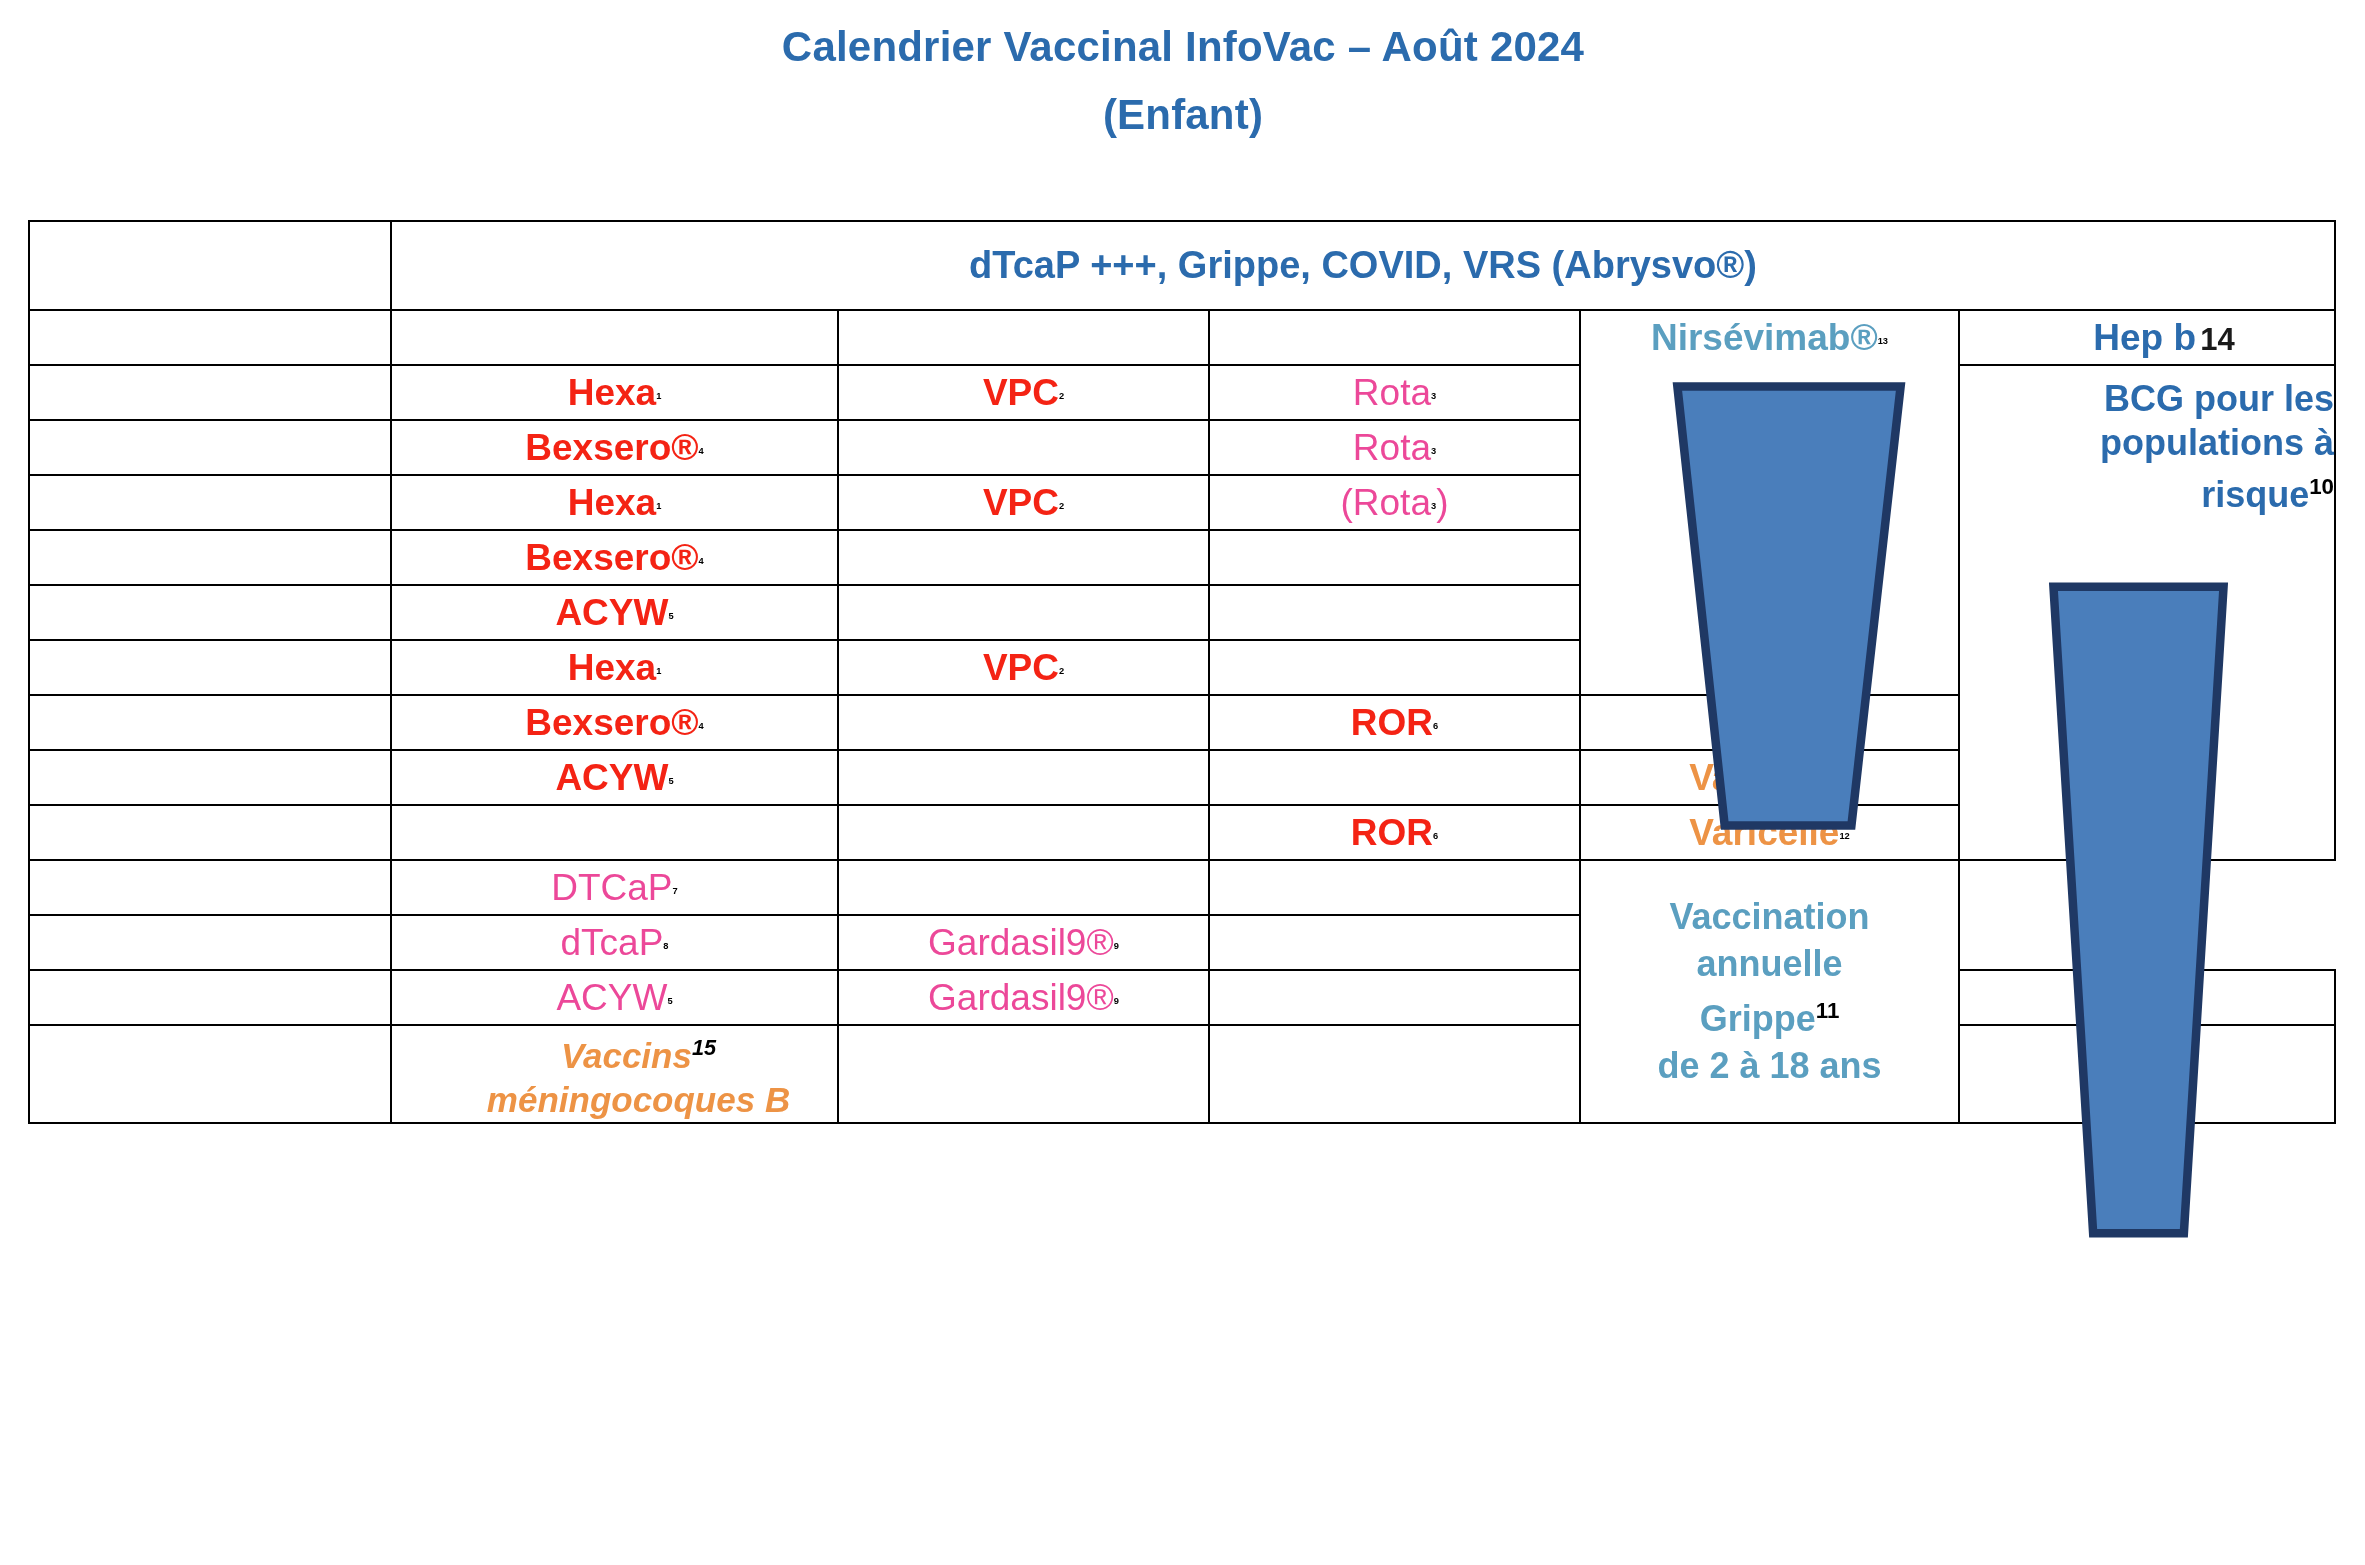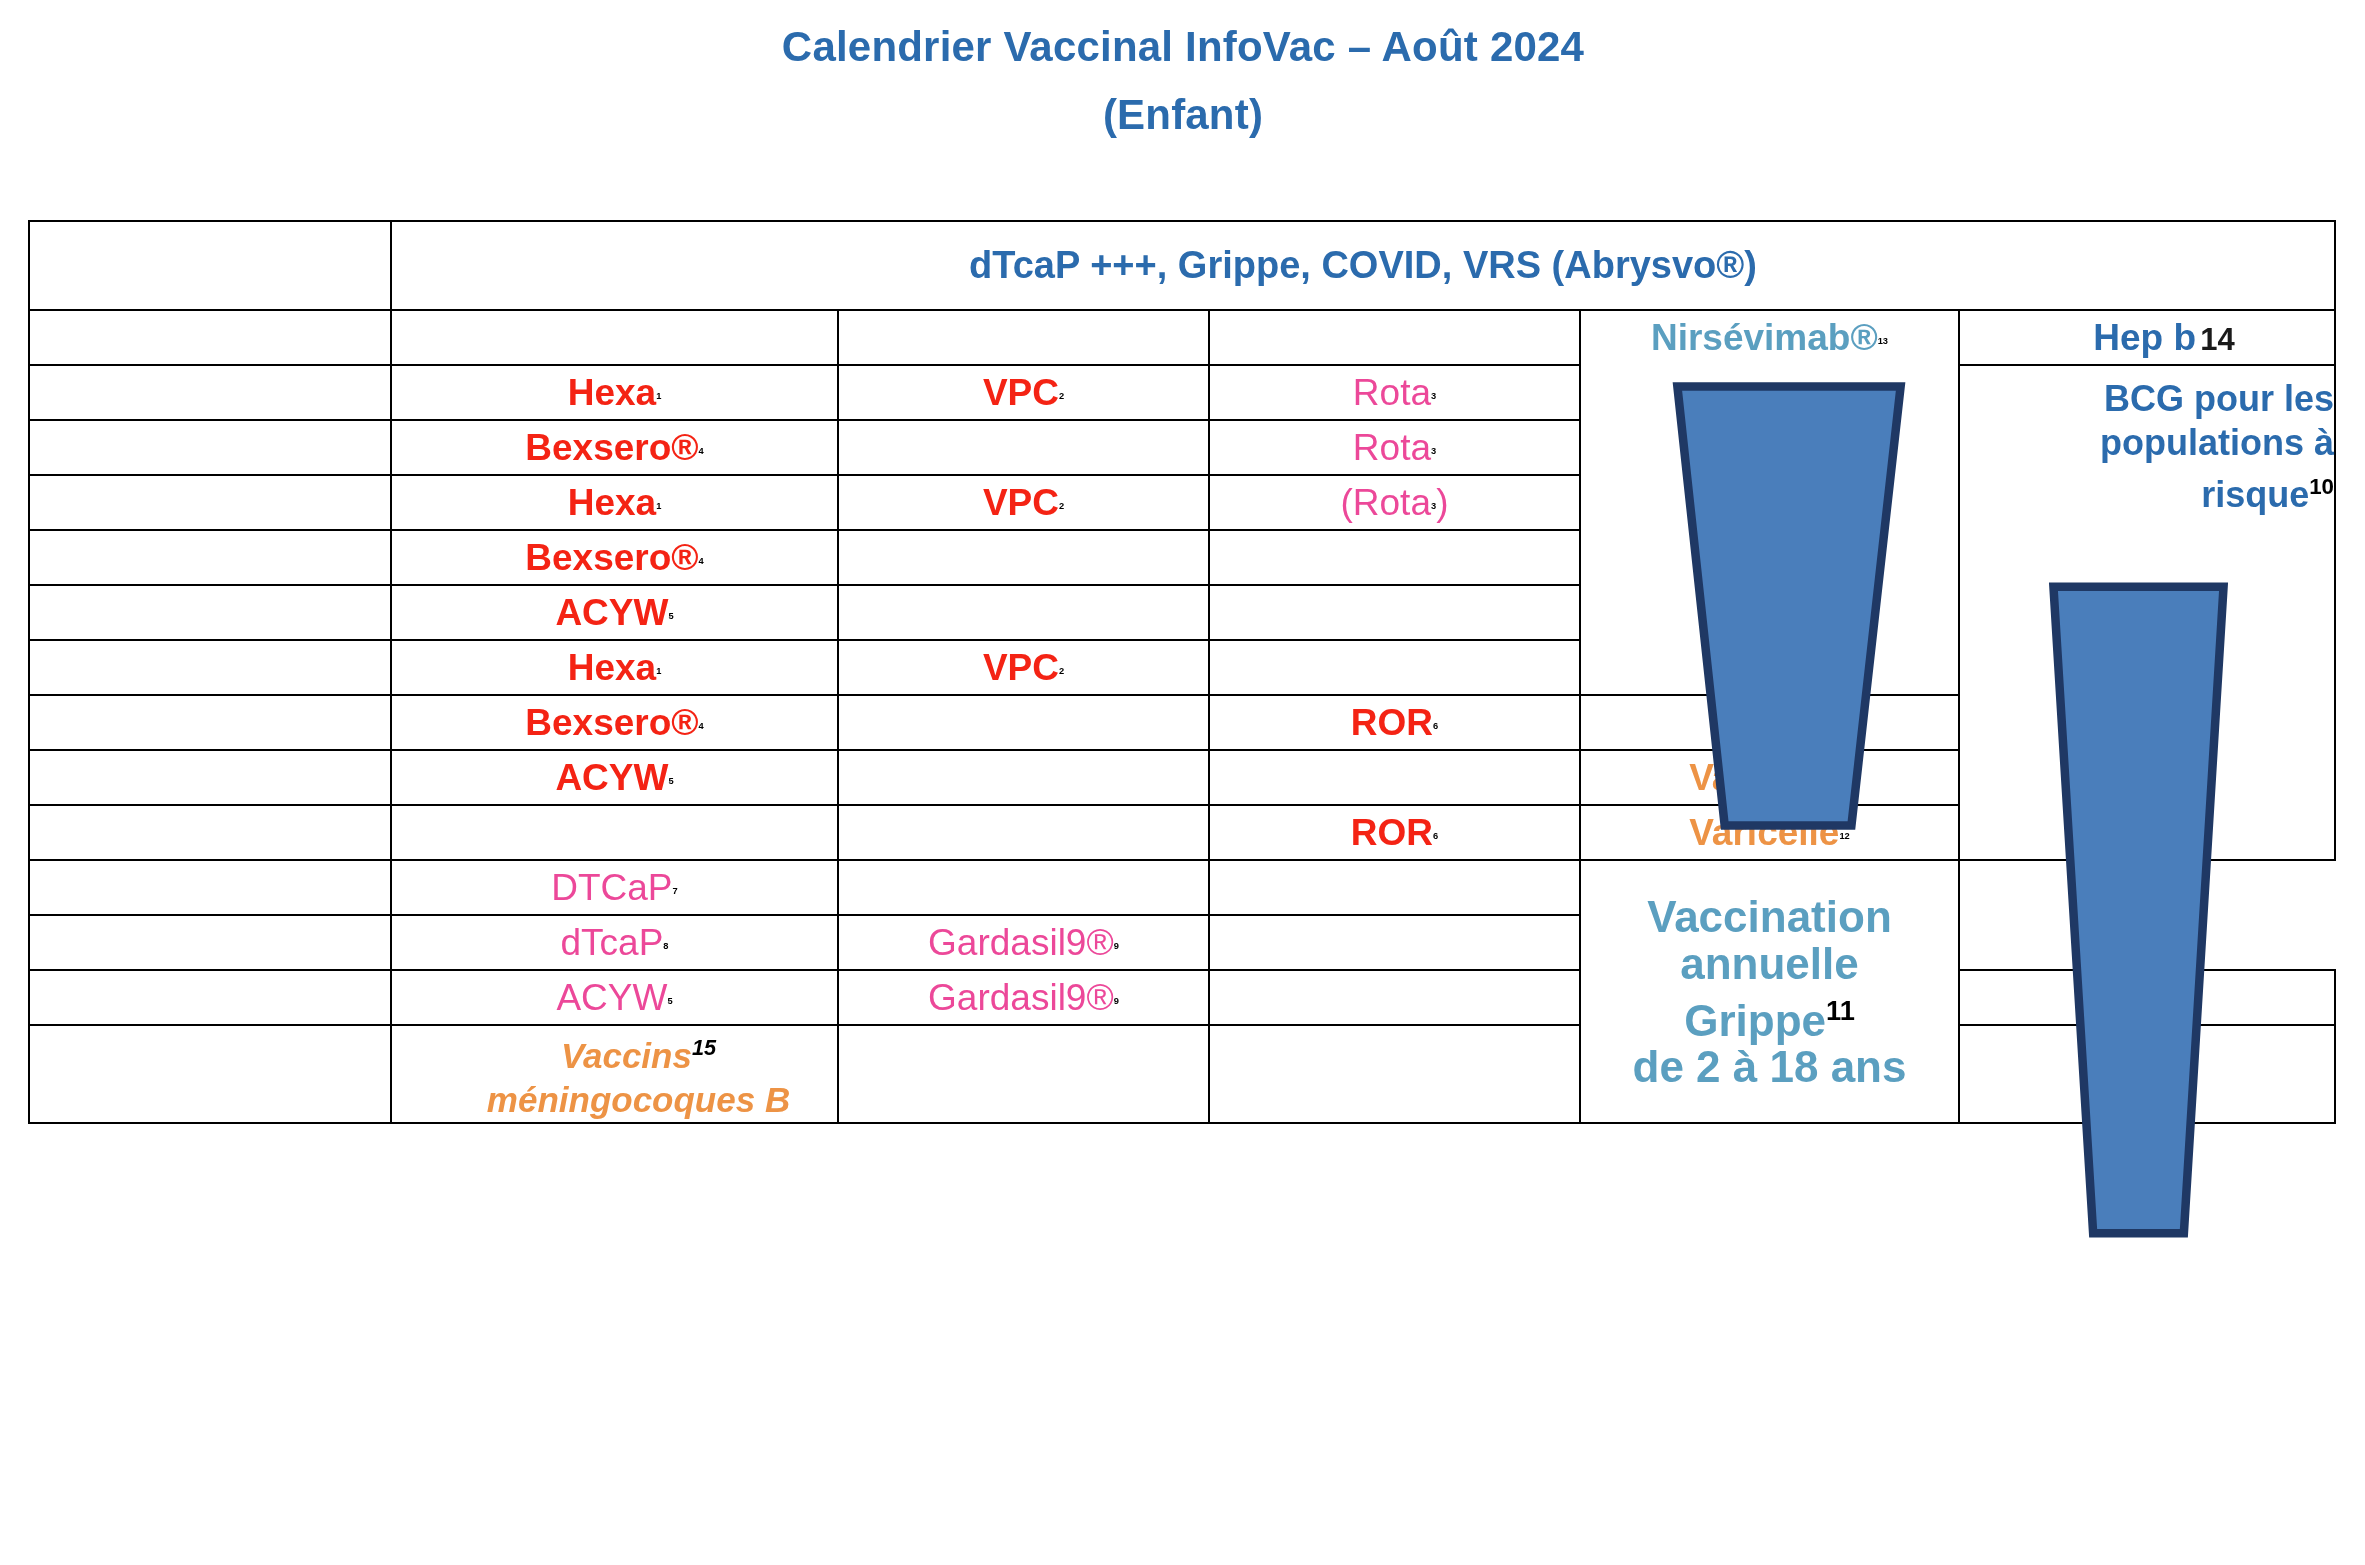--- a/index.html
+++ b/index.html
@@ -70,21 +70,21 @@
   .t-orange{color:#ed9345;font-weight:bold;font-size:37px;}
   .t-orange-it{color:#ed9345;font-weight:bold;font-style:italic;font-size:35px;line-height:44px;margin-left:48px;}
   .sup{font-size:0.62em;vertical-align:super;color:#000000;font-weight:bold;}
   .sup-inherit{font-size:0.62em;vertical-align:super;font-weight:bold;}
   .plain-black{color:#1a1a1a;font-weight:bold;font-size:31px;}
 
   .bcg-cell{
     color:#2b6bad;font-weight:bold;font-size:36px;line-height:44px;
   }
   .grippe-cell{
-    color:#5b9fc0;font-weight:bold;font-size:44px;line-height:47px;
+    color:#5b9fc0;font-weight:bold;font-size:36px;line-height:47px;
   }
 
   .nirse-label{color:#5b9fc0;font-weight:bold;font-size:37px;}
 
   
   .arrow-holder{position:relative;}
   .trap-wrap{
     position:absolute;
     pointer-events:none;
   }

